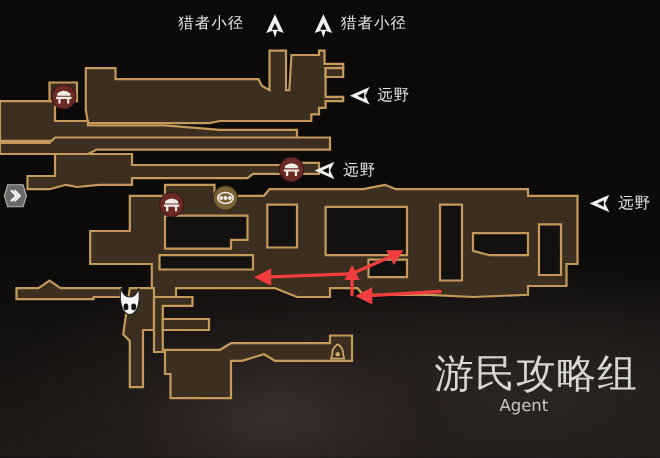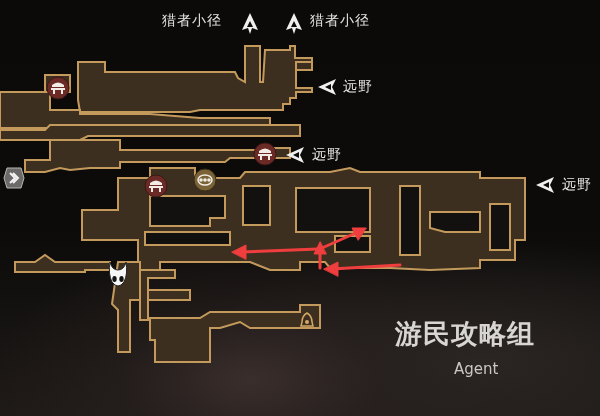--- a/index.html
+++ b/index.html
@@ -5,21 +5,21 @@
   html,body{margin:0;padding:0;}
   body{width:600px;height:416px;overflow:hidden;background:#0b0a09;font-family:"DejaVu Sans",sans-serif;}
   #stage{position:relative;width:600px;height:416px;overflow:hidden;
     background:
       radial-gradient(ellipse 260px 140px at 250px 380px, #3a2e2c 0%, rgba(40,32,30,0.6) 50%, rgba(0,0,0,0) 100%),
       radial-gradient(ellipse 300px 120px at 480px 360px, #2b2624 0%, rgba(0,0,0,0) 100%),
       linear-gradient(#0b0a09 0%, #0c0b0a 55%, #1e1a18 100%);}
   svg.map{position:absolute;left:0;top:0;}
   .label{position:absolute;color:#e8e6e2;font-size:14px;white-space:nowrap;letter-spacing:1px;}
   .pin{position:absolute;}
-  .wm{position:absolute;left:395px;top:316px;color:#d8d6d2;font-weight:bold;font-size:27px;letter-spacing:1px;}
+  .wm{position:absolute;left:395px;top:316px;color:#d8d6d2;font-weight:normal;font-size:36px;letter-spacing:1px;}
   .wm2{position:absolute;left:454px;top:360px;color:#c9c7c3;font-size:15px;}
 </style>
 </head>
 <body>
 
 <div id="stage">
 
   <svg class="map" width="600" height="416" viewBox="0 0 600 416">
     <g fill="#3d2f1f" stroke="#c39a5c" stroke-width="2" stroke-linejoin="miter">
 

